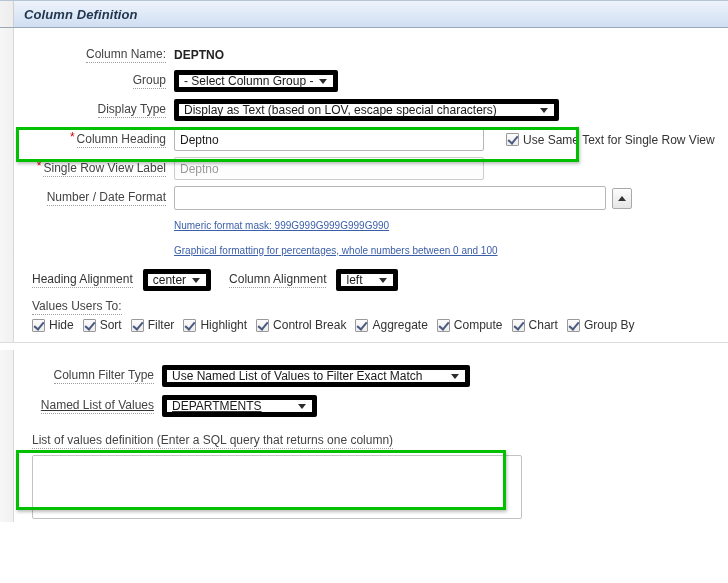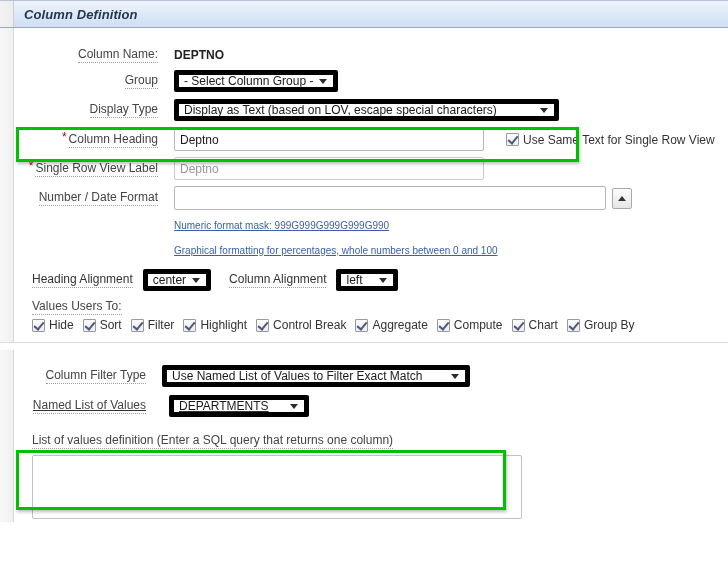--- a/index.html
+++ b/index.html
@@ -74,21 +74,21 @@
   
   .frow {
     display: flex;
     align-items: center;
     min-height: 27px;
   }
   .flabel {
     width: 160px;
     flex: 0 0 160px;
     text-align: right;
-    padding-right: 16px;
+    padding-right: 8px;
     box-sizing: border-box;
     font-size: 12px;
     color: #444444;
     display: flex;
     justify-content: flex-end;
     align-items: baseline;
   }
   .lbl-text {
     border-bottom: 1px dotted #9f9f9f;
     line-height: 15px;
@@ -431,21 +431,21 @@
               <span class="caret"></span>
             </div>
           </div>
         </div>
 
         <div class="frow" style="min-height:30px;text-decoration:underline;">
           <div class="flabel" style="width:148px;flex:0 0 148px;">
             <span class="lbl-text">Named List of Values</span>
           </div>
           <div class="fvalue">
-            <div class="fake-select" style="width:140px;margin-left:7px;">
+            <div class="fake-select" style="width:155px;">
               <span>DEPARTMENTS</span>
               <span class="caret"></span>
             </div>
           </div>
         </div>
 
         <div style="padding-left:18px;margin-top:12px;">
           <span class="lov-def-label">List of values definition (Enter a SQL query that returns one column)</span>
           <div style="margin-top:6px;">
             <textarea class="sqlarea" rows="4" style="width: 490px; height: 64px;"></textarea>

